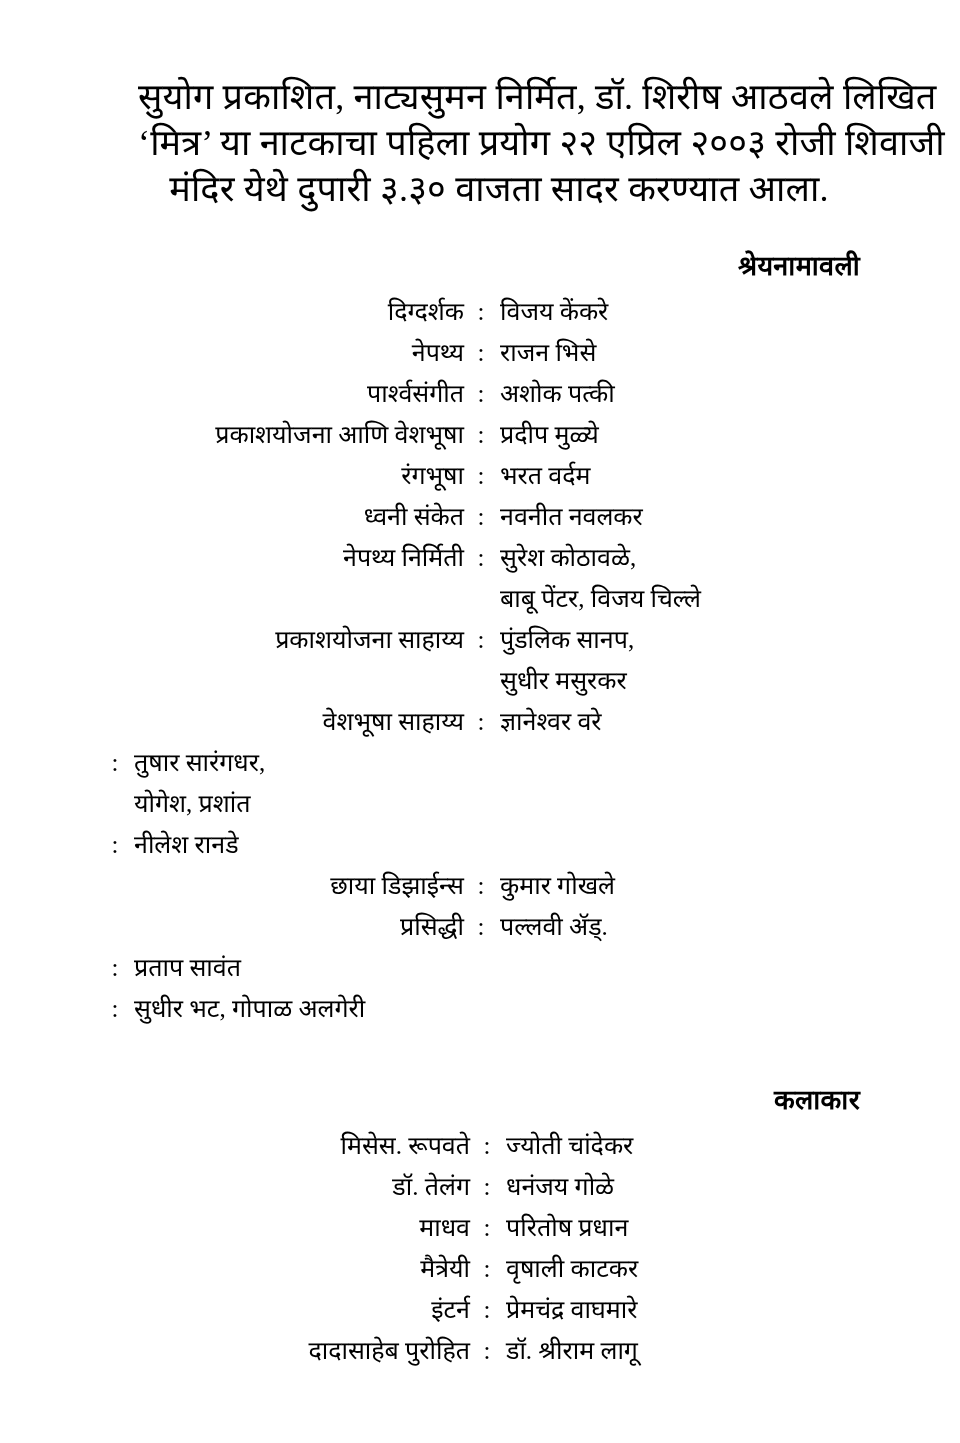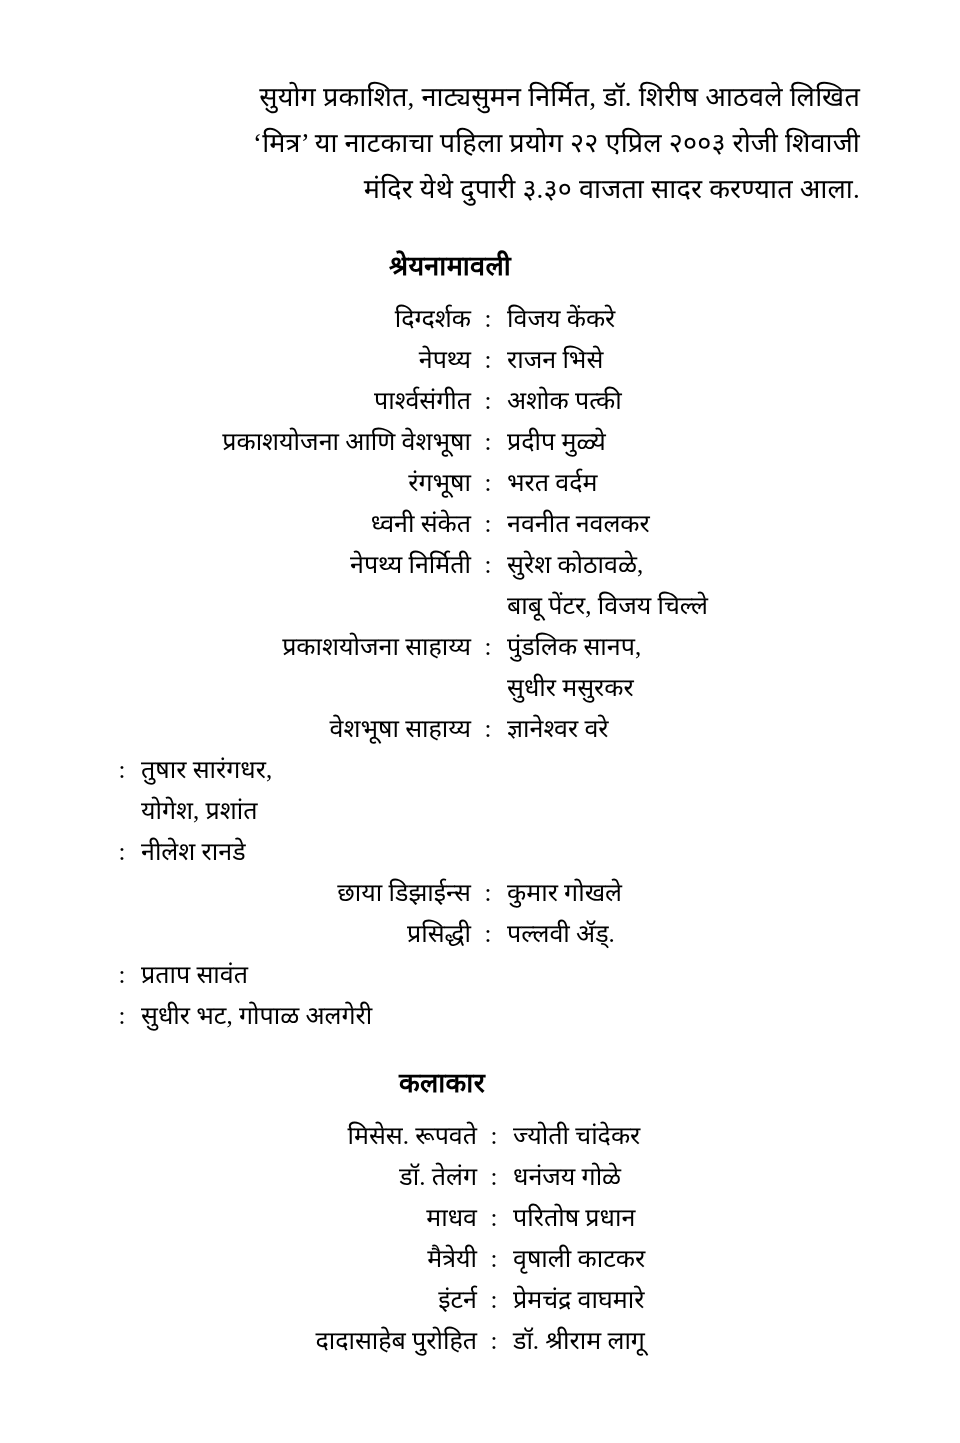--- a/index.html
+++ b/index.html
@@ -16,45 +16,45 @@
     overflow: hidden;
   }
   .page {
     width: 960px;
     height: 1443px;
     box-sizing: border-box;
     padding: 74px 100px 0 100px;
     position: relative;
   }
   .intro {
-    font-size: 27px;
+    font-size: 36px;
     line-height: 46px;
-    text-align: right;
+    text-align: center;
     margin: 0 0 0 38px;
     letter-spacing: 0.2px;
   }
   .intro div {
     white-space: nowrap;
   }
   .section-title {
     font-size: 27px;
     font-weight: bold;
     margin: 34px 0 4px 0;
-    text-align: center;
+    text-align: right;
     letter-spacing: 0.3px;
   }
   .section-title.crew {
     margin-left: -60px;
   }
   .section-title.cast {
     margin-left: -76px;
-    margin-top: 27px;
+    margin-top: 51px;
   }
   .credits {
-    margin: 15px;
+    margin: 8px;
     padding: 0;
   }
   .credit-row {
     display: flex;
     align-items: flex-start;
     font-size: 25px;
     line-height: 41px;
     margin: 0;
   }
   .credit-role {

